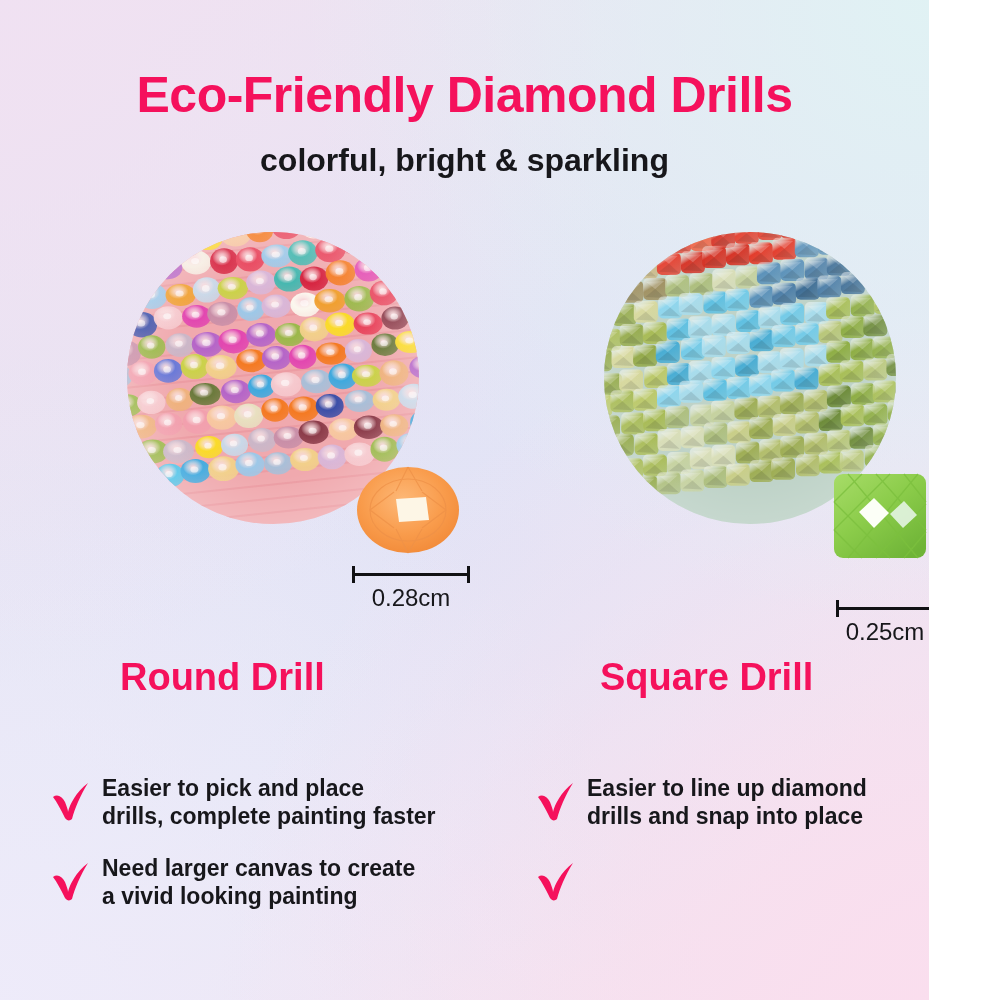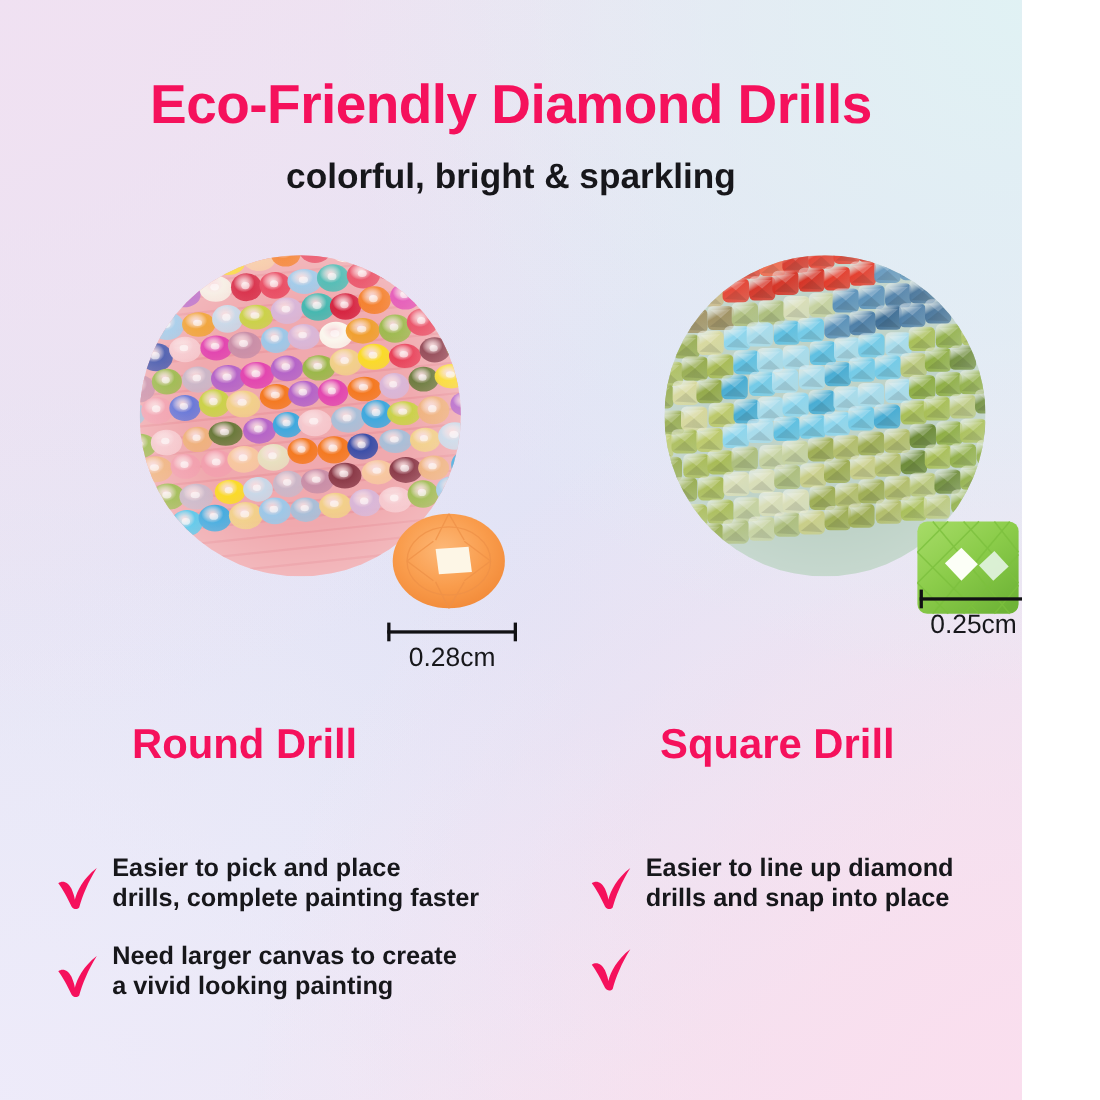--- a/index.html
+++ b/index.html
@@ -77,21 +77,21 @@
   }
   #round-sample  { left: 356px; top: 466px; width: 104px; height: 88px; }
   #square-sample { left: 832px; top: 472px; width: 96px;  height: 88px; }
 
   
   .dim {
     position: absolute;
     height: 54px;
   }
   #round-dim  { left: 352px; top: 566px; width: 118px; }
-  #square-dim { left: 836px; top: 536px; width: 98px;  }
+  #square-dim { left: 836px; top: 600px; width: 98px;  }
 
   .dim-rule {
     position: absolute;
     left: 0; top: 0;
     width: 100%;
     height: 16px;
   }
   .dim-rule .bar {
     position: absolute;
     left: 0; right: 0;
@@ -137,21 +137,21 @@
   .bullets {
     position: absolute;
     top: 772px;
     width: 465px;
   }
   #round-bullets  { left: 48px; }
   #square-bullets { left: 533px; }
 
   .bullet {
     display: flex;
-    align-items: flex-end;
+    align-items: flex-start;
     margin-bottom: 22px;
   }
   .check-icon {
     flex: 0 0 auto;
     width: 48px;
     height: 48px;
     margin-top: 4px;
     margin-right: 6px;
   }
   .bullet-text {

